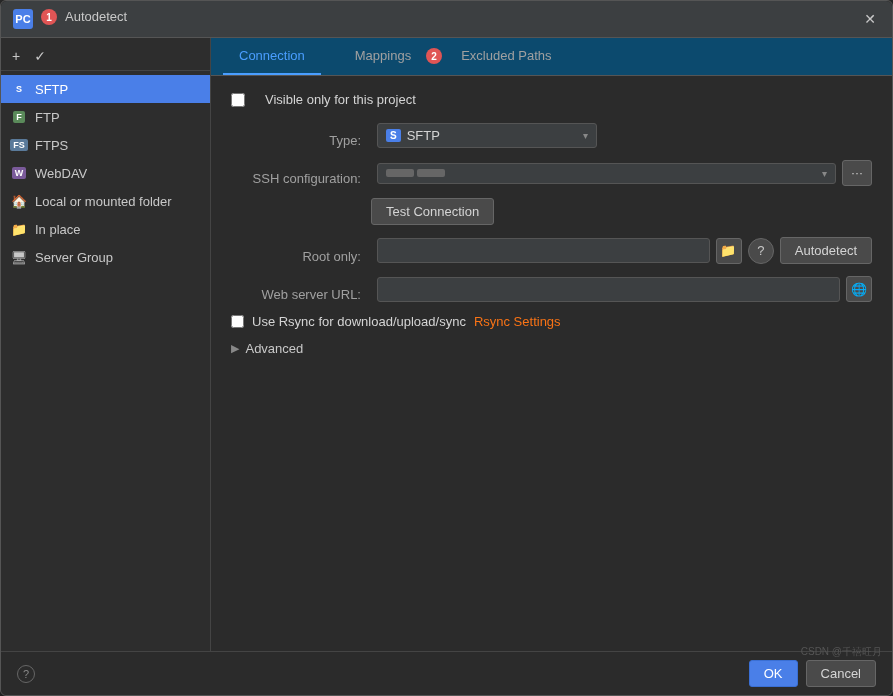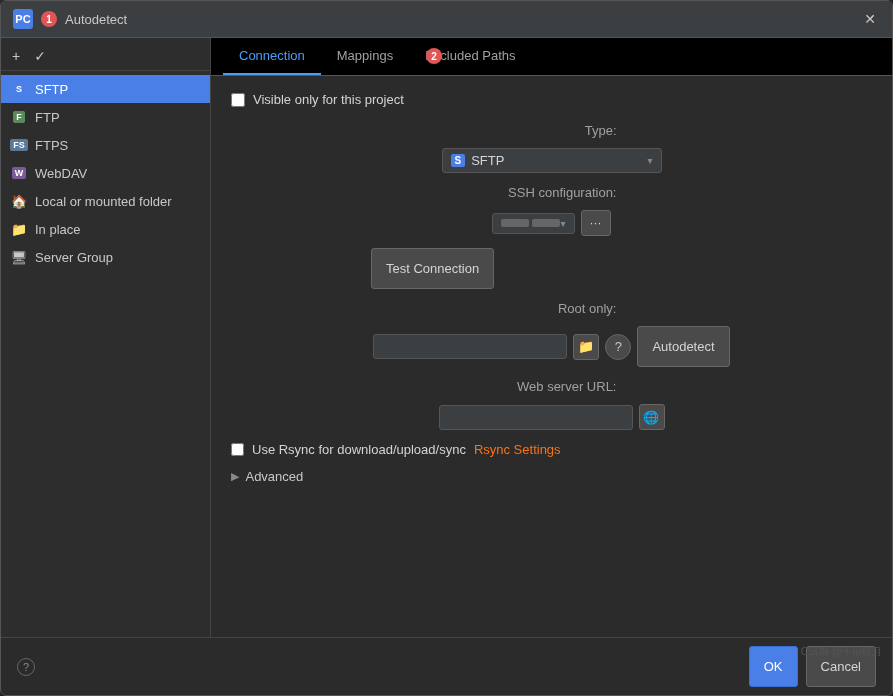--- a/index.html
+++ b/index.html
@@ -19,21 +19,20 @@
       background: #2b2b2b;
       border: 1px solid #555;
       border-radius: 6px;
       display: flex;
       flex-direction: column;
       position: relative;
       box-shadow: 0 8px 30px rgba(0,0,0,0.6);
     }
     .title-bar {
       display: flex;
-      align-items: center;
       padding: 8px 12px;
       background: #3c3f41;
       border-bottom: 1px solid #555;
       border-radius: 6px 6px 0 0;
       gap: 8px;
     }
     .title-bar-icon {
       width: 20px;
       height: 20px;
       background: #4a7fe8;
@@ -119,57 +118,57 @@
     }
     .sidebar-item-label { font-size: 13px; }
     .main-content {
       flex: 1;
       display: flex;
       flex-direction: column;
       overflow: hidden;
     }
     .tabs {
       display: flex;
-      background: #000000;
+      background: #0c4a6e;
       border-bottom: 1px solid #555;
       padding: 0 12px;
+      gap: 18px;
     }
     .tab {
       padding: 10px 16px;
       cursor: pointer;
       color: #a0a0a0;
       border-bottom: 2px solid transparent;
       font-size: 13px;
     }
     .tab.active {
       color: #4a9eff;
       border-bottom: 2px solid #4a9eff;
     }
     .tab-content {
       flex: 1;
       padding: 16px 20px;
       overflow-y: auto;
     }
     .checkbox-row {
       display: flex;
       align-items: center;
-      gap: 8px;
+      gap: 20px;
       margin-bottom: 16px;
     }
     .checkbox-row input[type="checkbox"] {
       width: 14px;
       height: 14px;
       accent-color: #4a7fe8;
     }
     .form-row {
       display: flex;
-      align-items: center;
+      align-items: flex-end;
       margin-bottom: 12px;
-      gap: 10px;
-      flex-direction: column;
+      gap: 16px;
     }
     .form-label {
       width: 130px;
       text-align: right;
       color: #a0a0a0;
       font-size: 13px;
       flex-shrink: 0;
     }
     .form-control-wrap {
       flex: 1;
@@ -215,21 +214,21 @@
       width: 28px;
       height: 8px;
       background: #666;
       border-radius: 2px;
     }
     .btn {
       background: #4a4a4a;
       border: 1px solid #666;
       border-radius: 3px;
       color: #d4d4d4;
-      padding: 12px 14px;
+      padding: 5px 14px;
       cursor: pointer;
       font-size: 13px;
     }
     .btn-ellipsis {
       padding: 5px 8px;
       background: #4a4a4a;
       border: 1px solid #666;
       border-radius: 3px;
       color: #d4d4d4;
       cursor: pointer;

